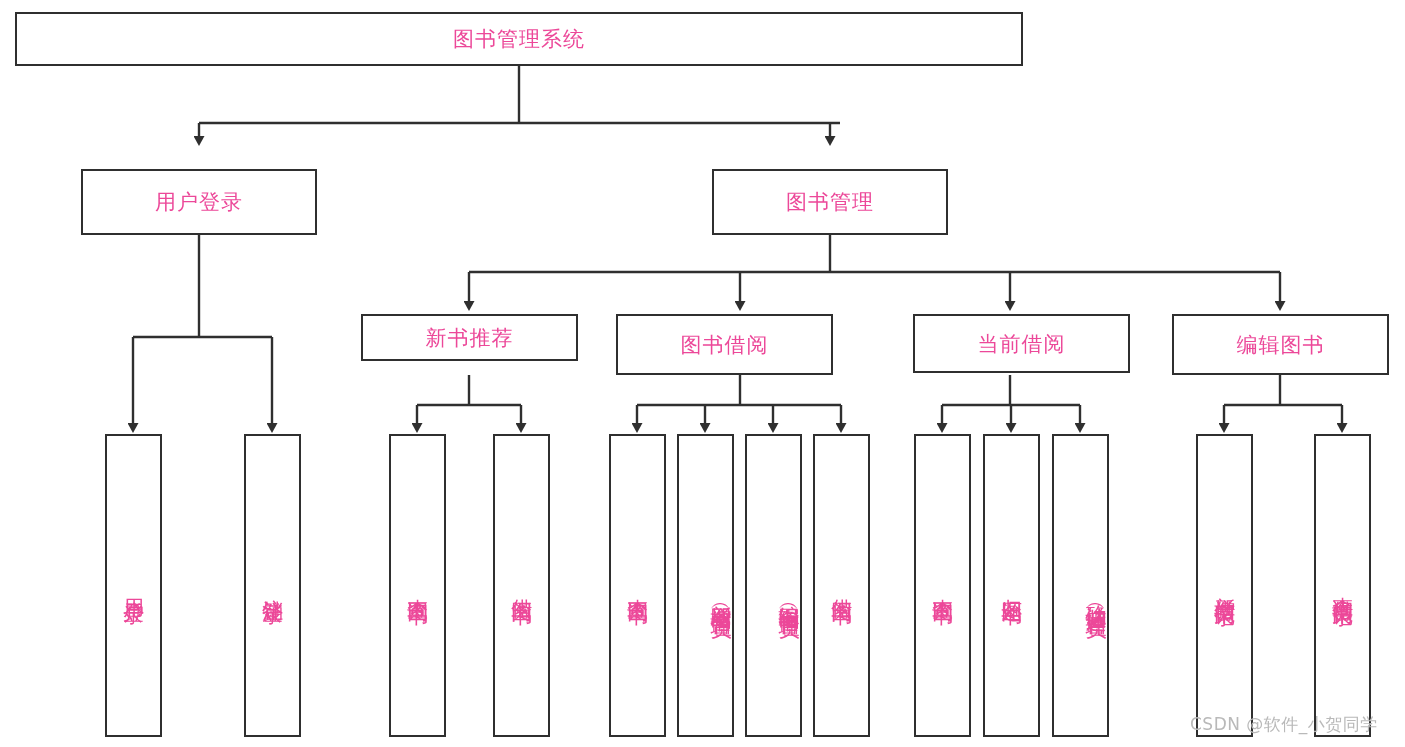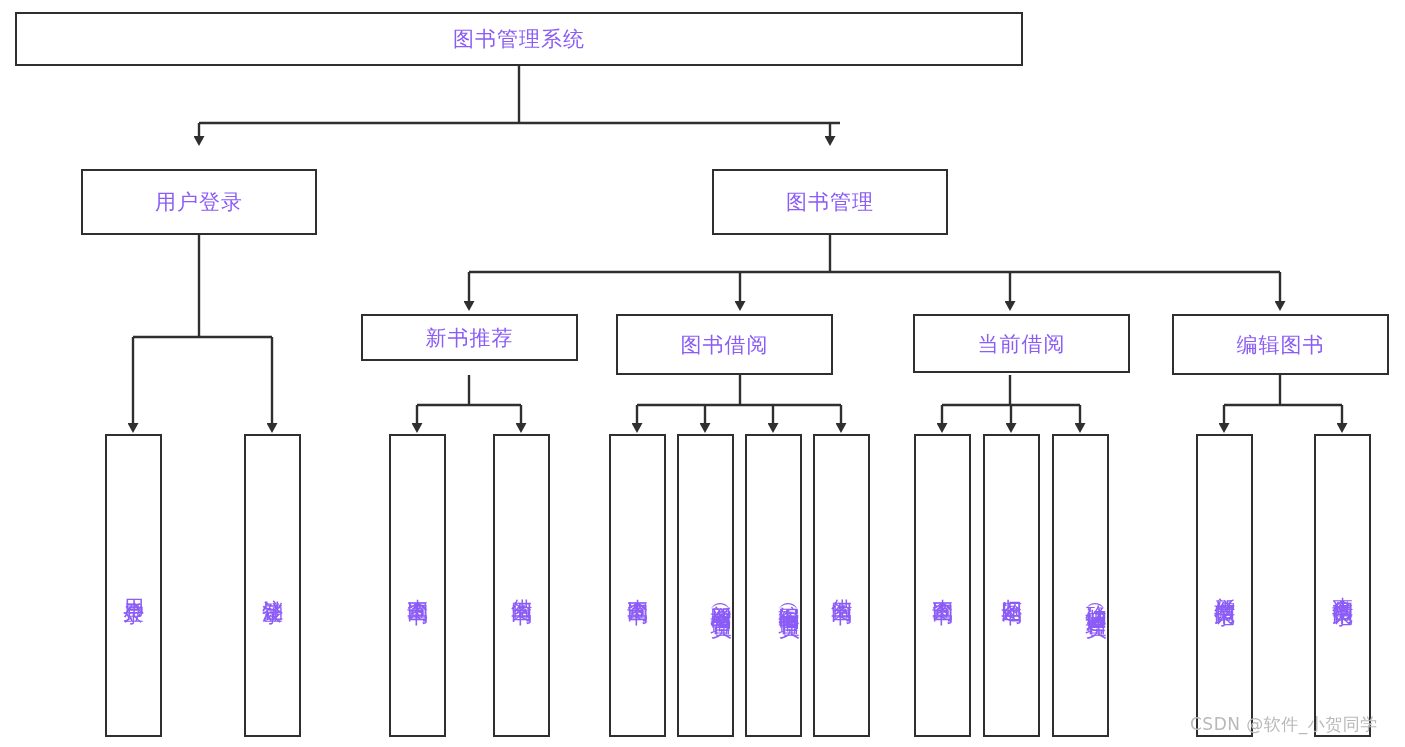--- a/index.html
+++ b/index.html
@@ -26,21 +26,21 @@
     pointer-events: none;
   }
   .node {
     position: absolute;
     box-sizing: border-box;
     border: 2px solid #2f2f2f;
     background: #ffffff;
     display: flex;
     align-items: center;
     justify-content: center;
-    color: #8b5cf6;
+    color: #ec4899;
   }
   .node.horiz {
     font-size: 21px;
     letter-spacing: 1px;
   }
   .node.vert {
     writing-mode: vertical-rl;
     text-orientation: upright;
     font-size: 21px;
     letter-spacing: 2px;

